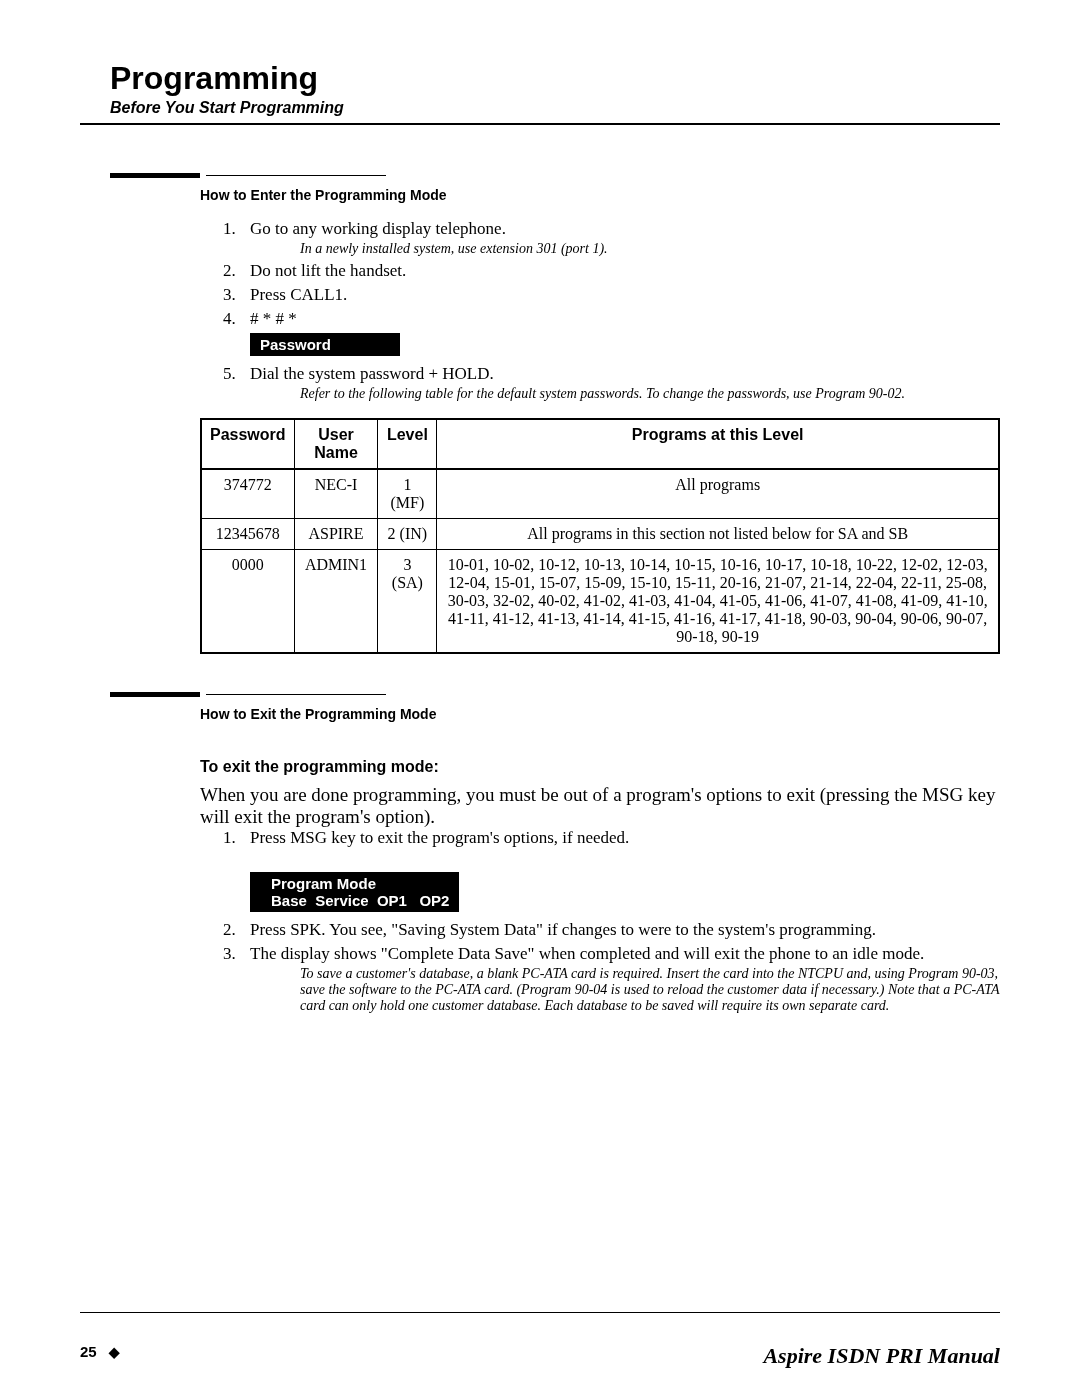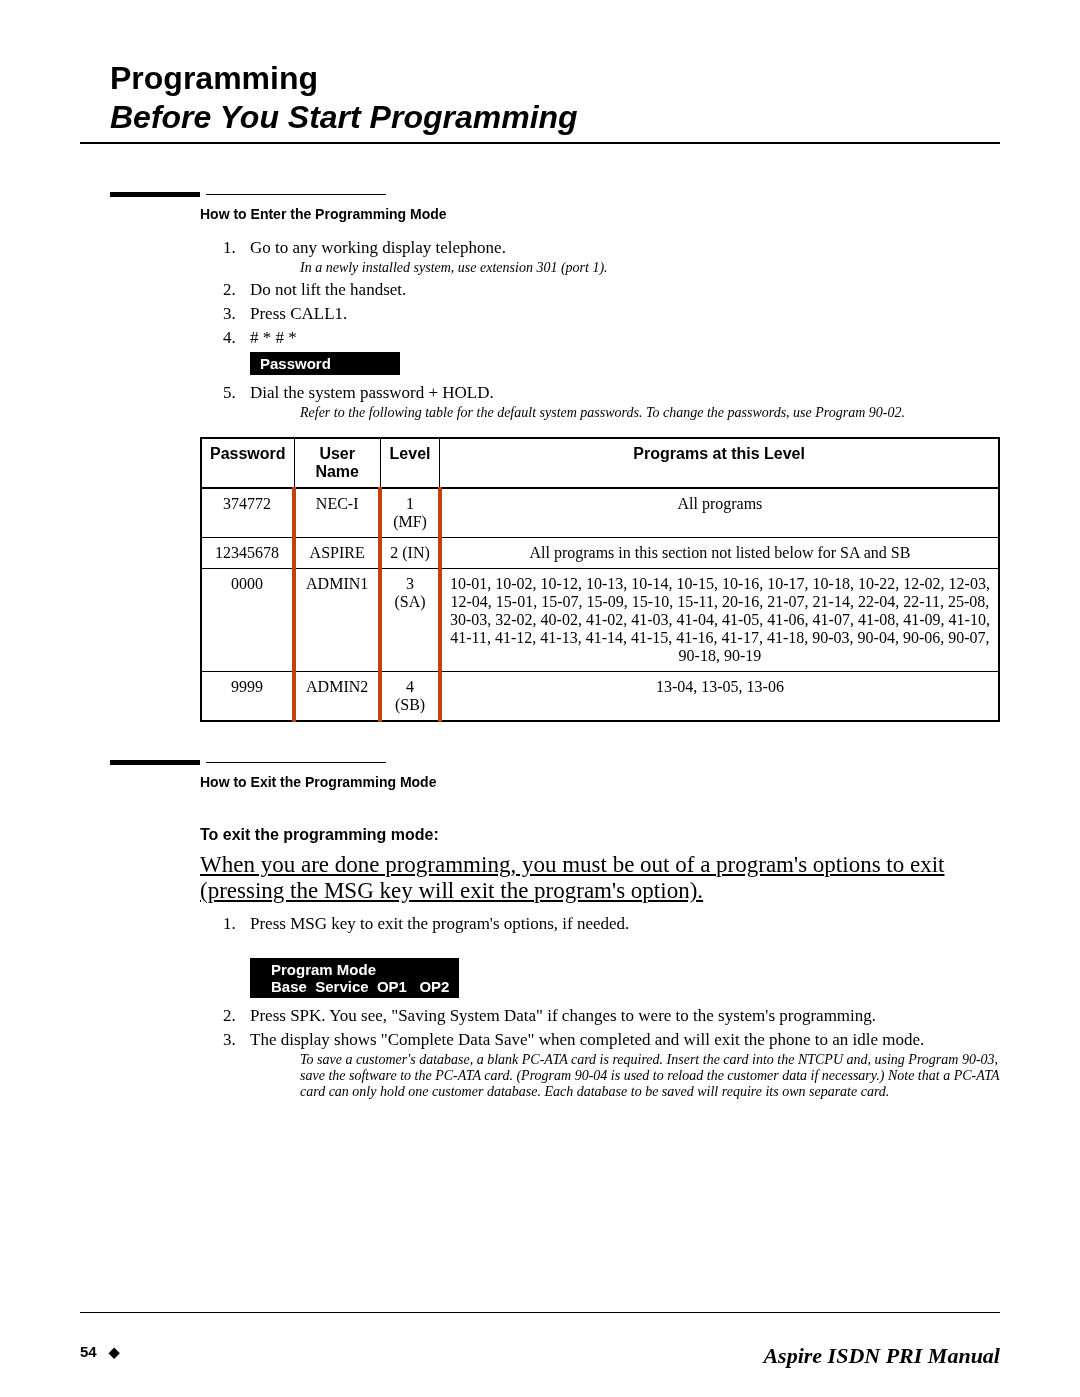--- a/index.html
+++ b/index.html
@@ -22,21 +22,21 @@
   .header-title {
     font-family: Arial, Helvetica, sans-serif;
     font-weight: bold;
     font-size: 32px;
     margin: 0 0 2px 30px;
   }
   .header-subtitle {
     font-family: Arial, Helvetica, sans-serif;
     font-style: italic;
     font-weight: bold;
-    font-size: 32px;
+    font-size: 16px;
     margin: 0 0 6px 30px;
   }
   .header-rule {
     border: none;
     border-top: 2px solid #000;
     margin: 0 0 40px 0;
   }
   .section-head {
     margin: 0 0 16px 30px;
   }
@@ -111,28 +111,26 @@
     text-align: center;
   }
   table.pwtable th {
     font-family: Arial, Helvetica, sans-serif;
     font-weight: bold;
     border-top: 2px solid #000;
     border-bottom: 2px solid #000;
   }
   table.pwtable tr:first-child th:first-child { border-left: 2px solid #000; }
   table.pwtable tr:first-child th:last-child  { border-right: 2px solid #000; }
-  table.pwtable td { border-left: 4px solid #c2410c; border-right: 1px solid #000;}
+  table.pwtable td { border-left: 1px solid #c2410c; border-right: 1px solid #000;}
   table.pwtable tr td:first-child { border-left: 2px solid #000; }
   table.pwtable tr td:last-child  { border-right: 2px solid #000; }
   table.pwtable tr:last-child td { border-bottom: 2px solid #000; }
   .para {
-    font-size: 23px;
-    margin-bottom: 10px;
-    text-decoration: underline;
+    font-size: 19px;
   }
   .footer {
     margin-top: auto;
     padding-top: 30px;
     border-top: 1px solid #000;
     display: flex;
     justify-content: space-between;
     font-size: 15px;
     font-family: Arial, Helvetica, sans-serif;
   }
@@ -193,26 +191,20 @@
         <td>ASPIRE</td>
         <td>2 (IN)</td>
         <td>All programs in this section not listed below for SA and SB</td>
       </tr>
       <tr>
         <td>0000</td>
         <td>ADMIN1</td>
         <td>3 (SA)</td>
         <td>10-01, 10-02, 10-12, 10-13, 10-14, 10-15, 10-16, 10-17, 10-18, 10-22, 12-02, 12-03, 12-04, 15-01, 15-07, 15-09, 15-10, 15-11, 20-16, 21-07, 21-14, 22-04, 22-11, 25-08, 30-03, 32-02, 40-02, 41-02, 41-03, 41-04, 41-05, 41-06, 41-07, 41-08, 41-09, 41-10, 41-11, 41-12, 41-13, 41-14, 41-15, 41-16, 41-17, 41-18, 90-03, 90-04, 90-06, 90-07, 90-18, 90-19</td>
       </tr>
-      <tr>
-        <td>9999</td>
-        <td>ADMIN2</td>
-        <td>4 (SB)</td>
-        <td>13-04, 13-05, 13-06</td>
-      </tr>
     </tbody>
       </table>
   </div>
 
   <div class="section-head">
     <span class="bar"></span><span class="thin"></span>
     <div class="section-title">How to Exit the Programming Mode</div>
   </div>
 
   <div class="content">
@@ -230,19 +222,19 @@
       <li>Press SPK. You see, "Saving System Data" if changes to were to the system's programming.</li>
       <li>
         <span>The display shows "Complete Data Save" when completed and will exit the phone to an idle mode.</span>
         <div class="note">To save a customer's database, a blank PC-ATA card is required. Insert the card into the NTCPU and, using Program 90-03, save the software to the PC-ATA card. (Program 90-04 is used to reload the customer data if necessary.) Note that a PC-ATA card can only hold one customer database. Each database to be saved will require its own separate card.</div>
       </li>
     </ol>
   </div>
 
   <div class="footer">
     <div class="left">
-      <span>54</span>
+      <span>25</span>
       <span class="diamond">&nbsp;&nbsp;◆</span>
     </div>
     <div class="right">Aspire ISDN PRI Manual</div>
   </div>
 
 </div>
 
 </body></html>

